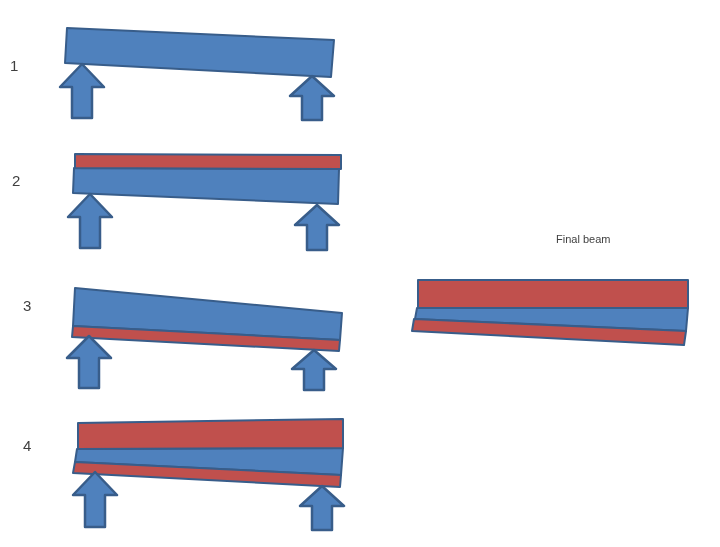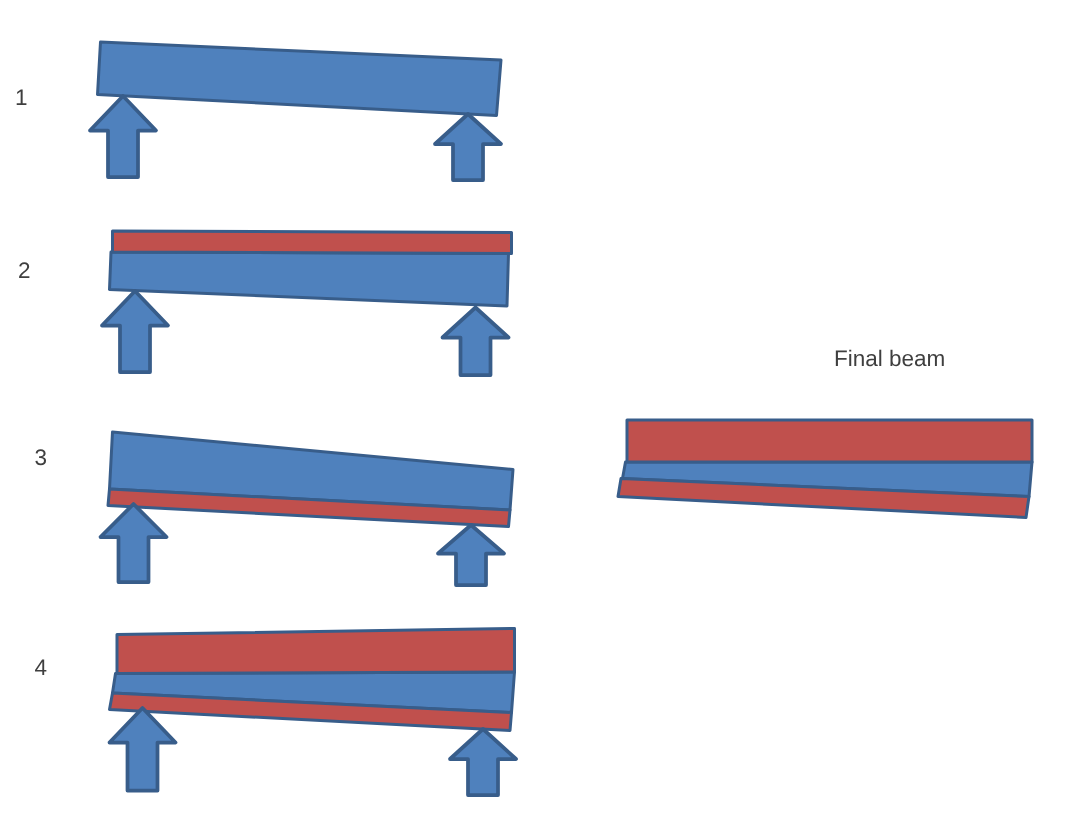--- a/index.html
+++ b/index.html
@@ -30,21 +30,21 @@
     color: var(--color-text, #3f3f3f);
   }
   .lbl-1 { left: 10px; top: 58px; }
   .lbl-2 { left: 12px; top: 173px; }
   .lbl-3 { left: 23px; top: 298px; }
   .lbl-4 { left: 23px; top: 438px; }
   .final-label {
     position: absolute;
     left: 556px;
     top: 231px;
-    font-size: 15px;
+    font-size: 11px;
     line-height: 17px;
     color: var(--color-text, #3f3f3f);
   }
   .blue-shape {
     fill: var(--color-beam_blue, #4F81BD);
     stroke: var(--color-outline, #385D8A);
     stroke-width: 2;
     stroke-linejoin: round;
   }
   .red-shape {

